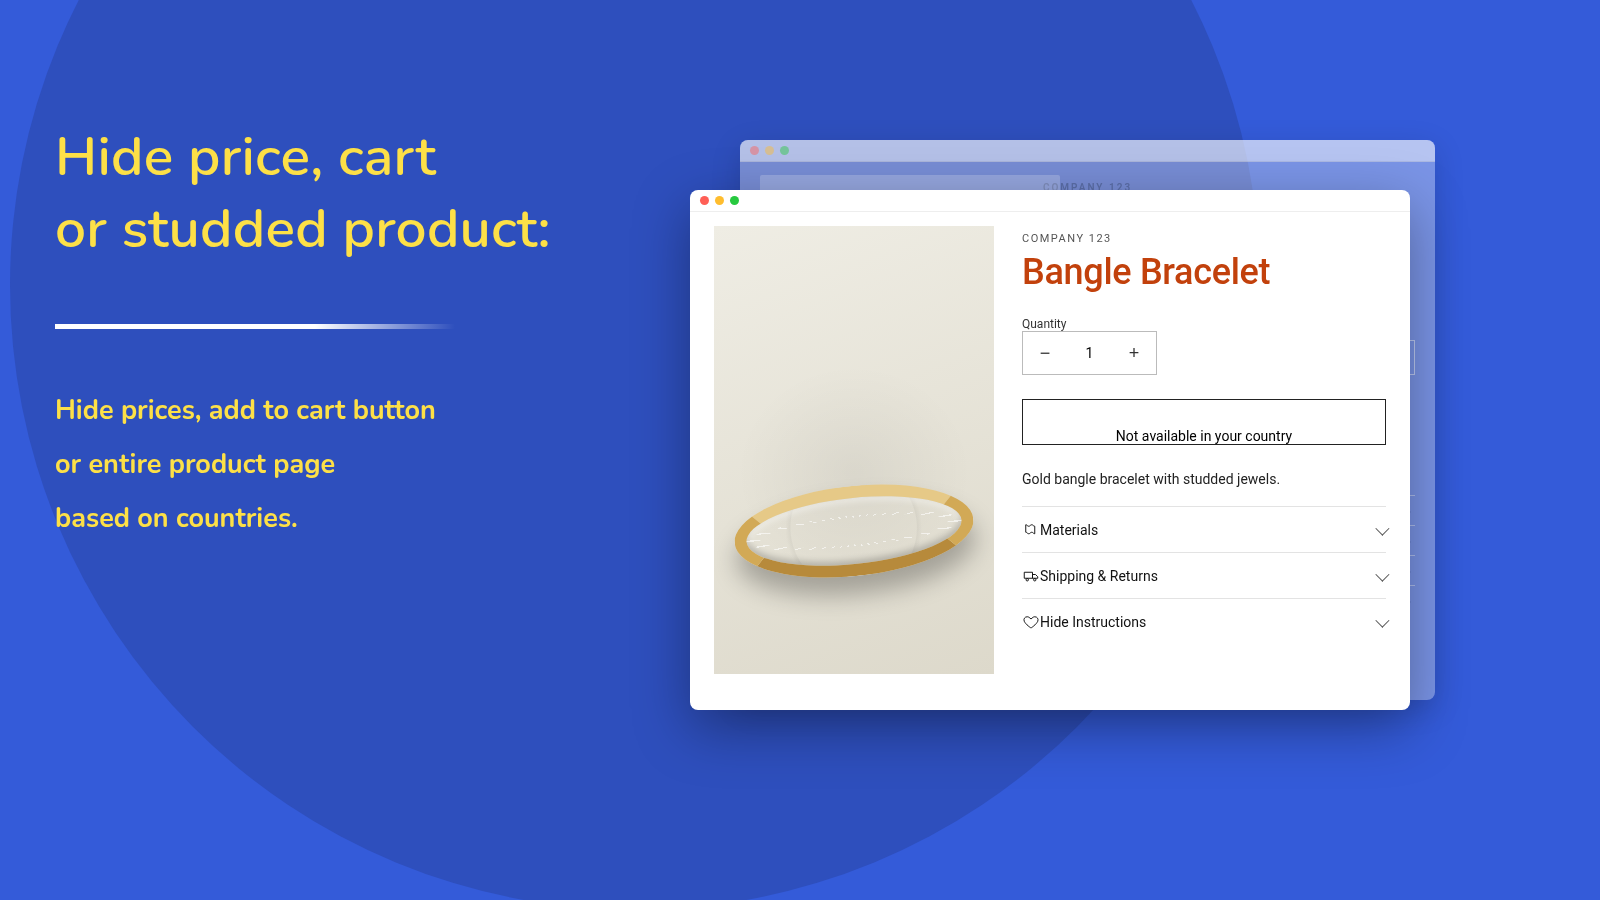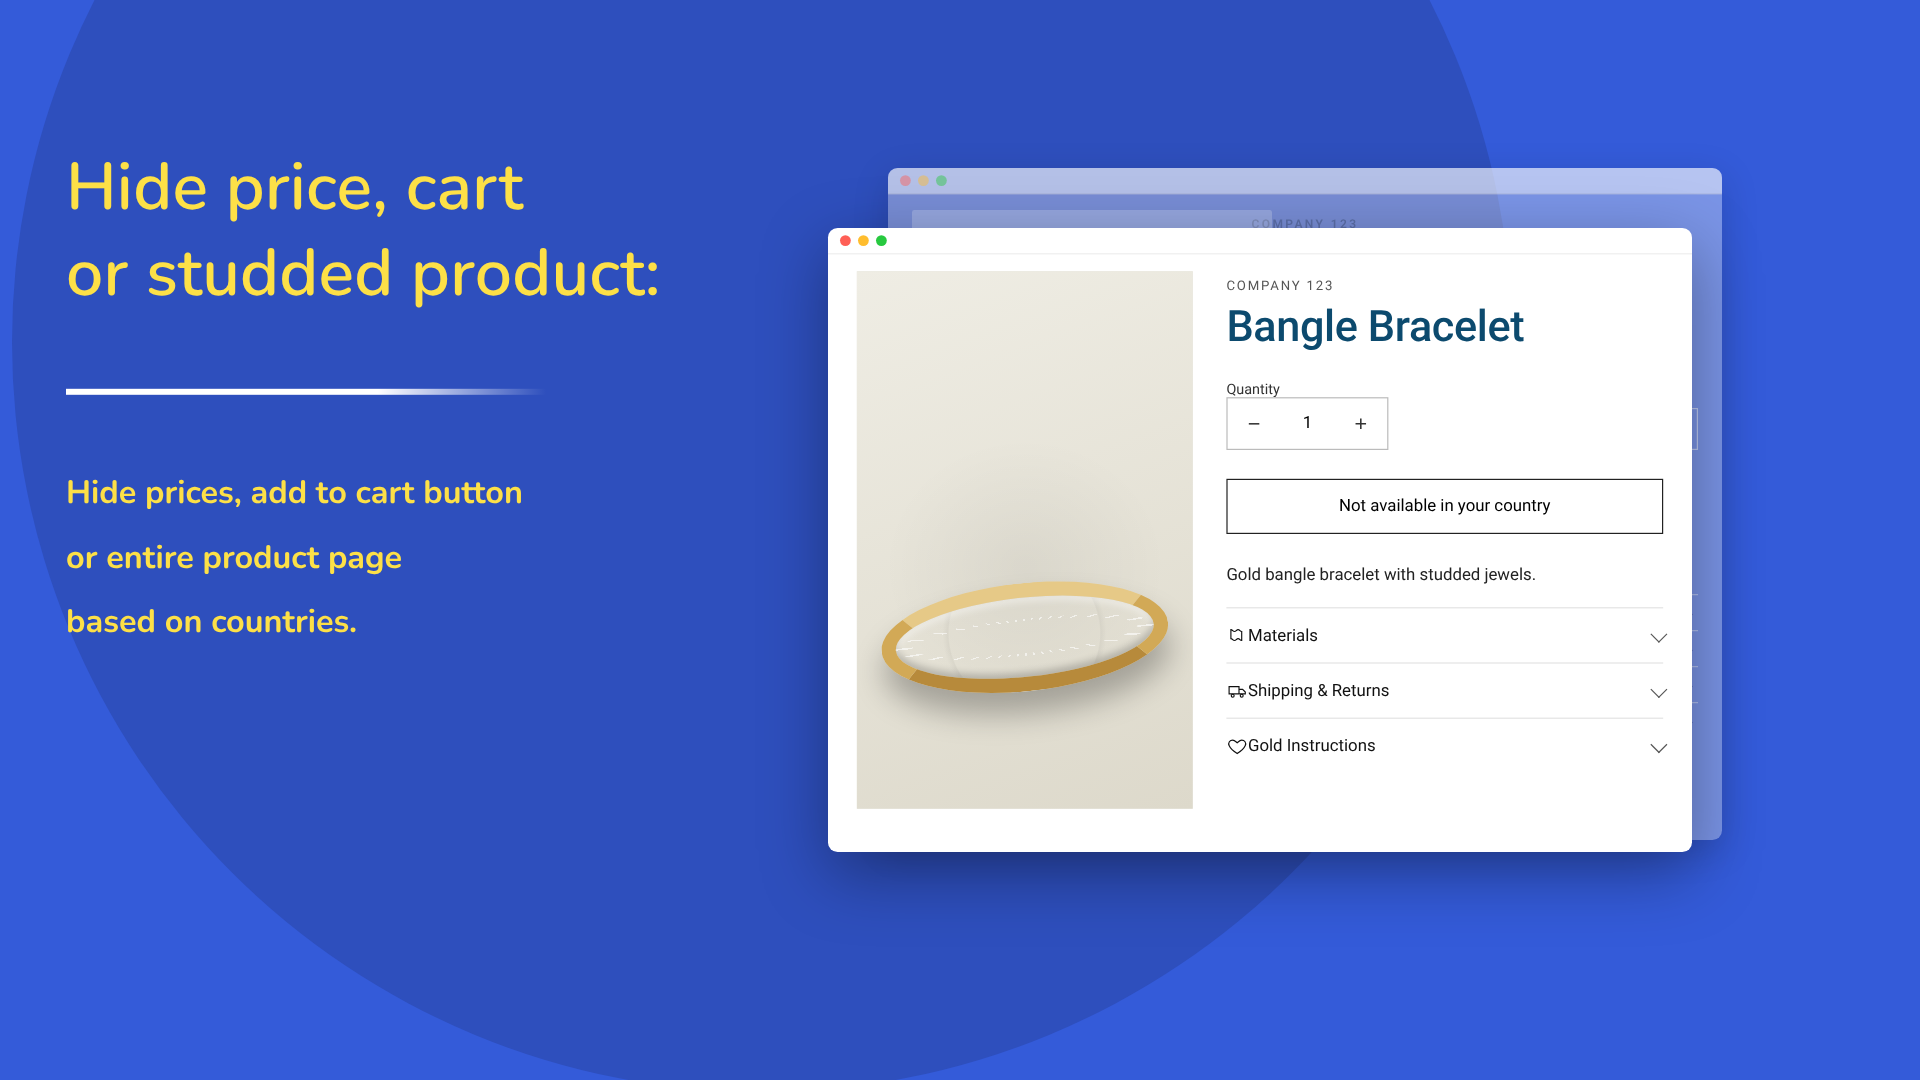--- a/index.html
+++ b/index.html
@@ -148,21 +148,21 @@
   }
 
   
   .details { flex:1; min-width:0; padding-top:6px; }
   .brand {
     font-size: 11px; letter-spacing: 1.5px;
     color:#555; margin-bottom:6px;
   }
   .ptitle {
     font-size: 36px; font-weight:500;
-    color:#0c4a6e; margin-bottom:24px;
+    color:#c2410c; margin-bottom:24px;
     letter-spacing:-0.3px;
   }
   .qty-label { font-size:12px; color:#333; }
   .qty {
     display:flex; align-items:center;
     border:1px solid #bbb;
     width:135px; height:44px;
     margin-bottom:24px;
   }
   .qty button {
@@ -170,21 +170,21 @@
     font-size:18px; color:#333; cursor:pointer;
     display:flex; align-items:center; justify-content:center;
   }
   .qty .qv { flex:1; text-align:center; font-size:14px; }
 
   .na-btn {
     width:100%; height:46px;
     border:1px solid #222;
     background:#fff;
     font-size:14px;
-    display:flex; align-items:center; justify-content:center;
+    display:flex; align-items:flex-end; justify-content:center;
     margin-bottom:24px;
     cursor:default;
   }
 
   .pdesc { font-size:14px; color:#222; margin-bottom:16px; line-height:1.5; }
 
   .accordion { }
   .acc-row {
     display:flex; align-items:center; 
     height:46px;
@@ -294,21 +294,21 @@
           <span class="chev"></span>
         </div>
 
 
         <div class="acc-row">
           <span class="icn">
             <svg viewBox="0 0 24 24">
                 <path d="M12 20s-7-4.5-9-9c-1.3-3 .7-6 4-6 2 0 3 1.3 5 3 2-1.7 3-3 5-3 3.3 0 5.3 3 4 6-2 4.5-9 9-9 9z"></path>
               </svg>
           </span>
-          <span class="lbl">Gold Instructions</span>
+          <span class="lbl">Hide Instructions</span>
           <span class="chev"></span>
         </div>
 
       </div>
     </div>
 
   </div>
 </div>
 
 </body></html>

